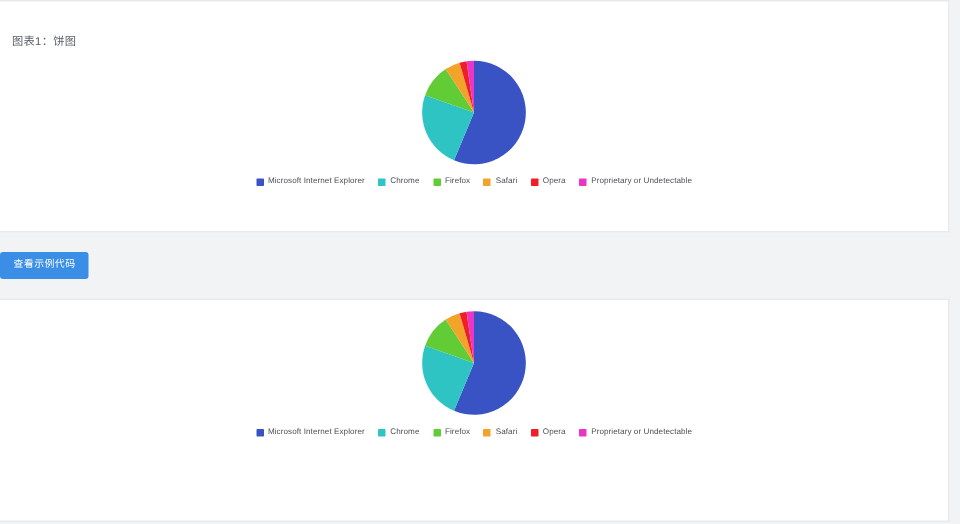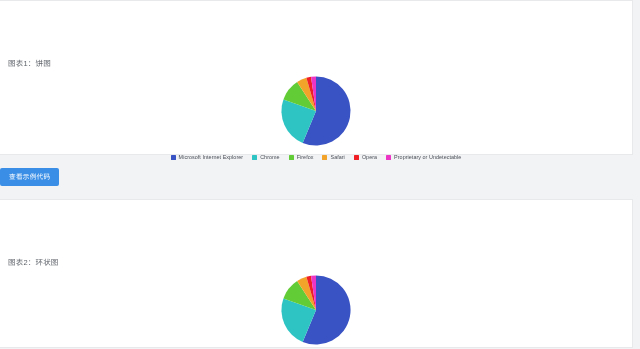--- a/index.html
+++ b/index.html
@@ -39,21 +39,20 @@
     width: 633px;
   }
 
   .chart-title {
     font-size: 7.5px;
     color: #5a5f66;
     padding: 22px 0 0 8px;
     letter-spacing: 0.2px;
     line-height: 10px;
     white-space: nowrap;
-    margin-top: 36px;
   }
 
   
   .chart-area {
     position: relative;
     width: 100%;
     display: flex;
     flex-direction: column;
     align-items: center;
   }
@@ -168,21 +167,20 @@
           </div>
         </div>
     </div>
   </div>
 
   <div class="button-strip">
     <button class="code-button">查看示例代码</button>
   </div>
 
   <div class="card card-2">
-    <div class="chart-title">图表2：环状图</div>
 
     <div class="chart-area">
       <div class="pie-wrap">
         <svg viewBox="0 0 100 100" width="72" height="72">
           <g>
               <path d="M 50 50 L 50 2 A 48 48 0 1 1 31.491968370684987 94.28829151376553 Z" fill="#3a53c4"></path>
               <path d="M 50 50 L 31.491968370684987 94.28829151376553 A 48 48 0 0 1 4.736454277142485 34.0246618628967 Z" fill="#2ec4c4"></path>
               <path d="M 50 50 L 4.736454277142485 34.0246618628967 A 48 48 0 0 1 23.773071356755025 9.79865407797724 Z" fill="#62cc36"></path>
               <path d="M 50 50 L 23.773071356755025 9.79865407797724 A 48 48 0 0 1 36.60842691011694 3.9059030875067506 Z" fill="#f2a42a"></path>
               <path d="M 50 50 L 36.60842691011694 3.9059030875067506 A 48 48 0 0 1 43.08748243749189 2.5003463070727534 Z" fill="#f01f26"></path>

